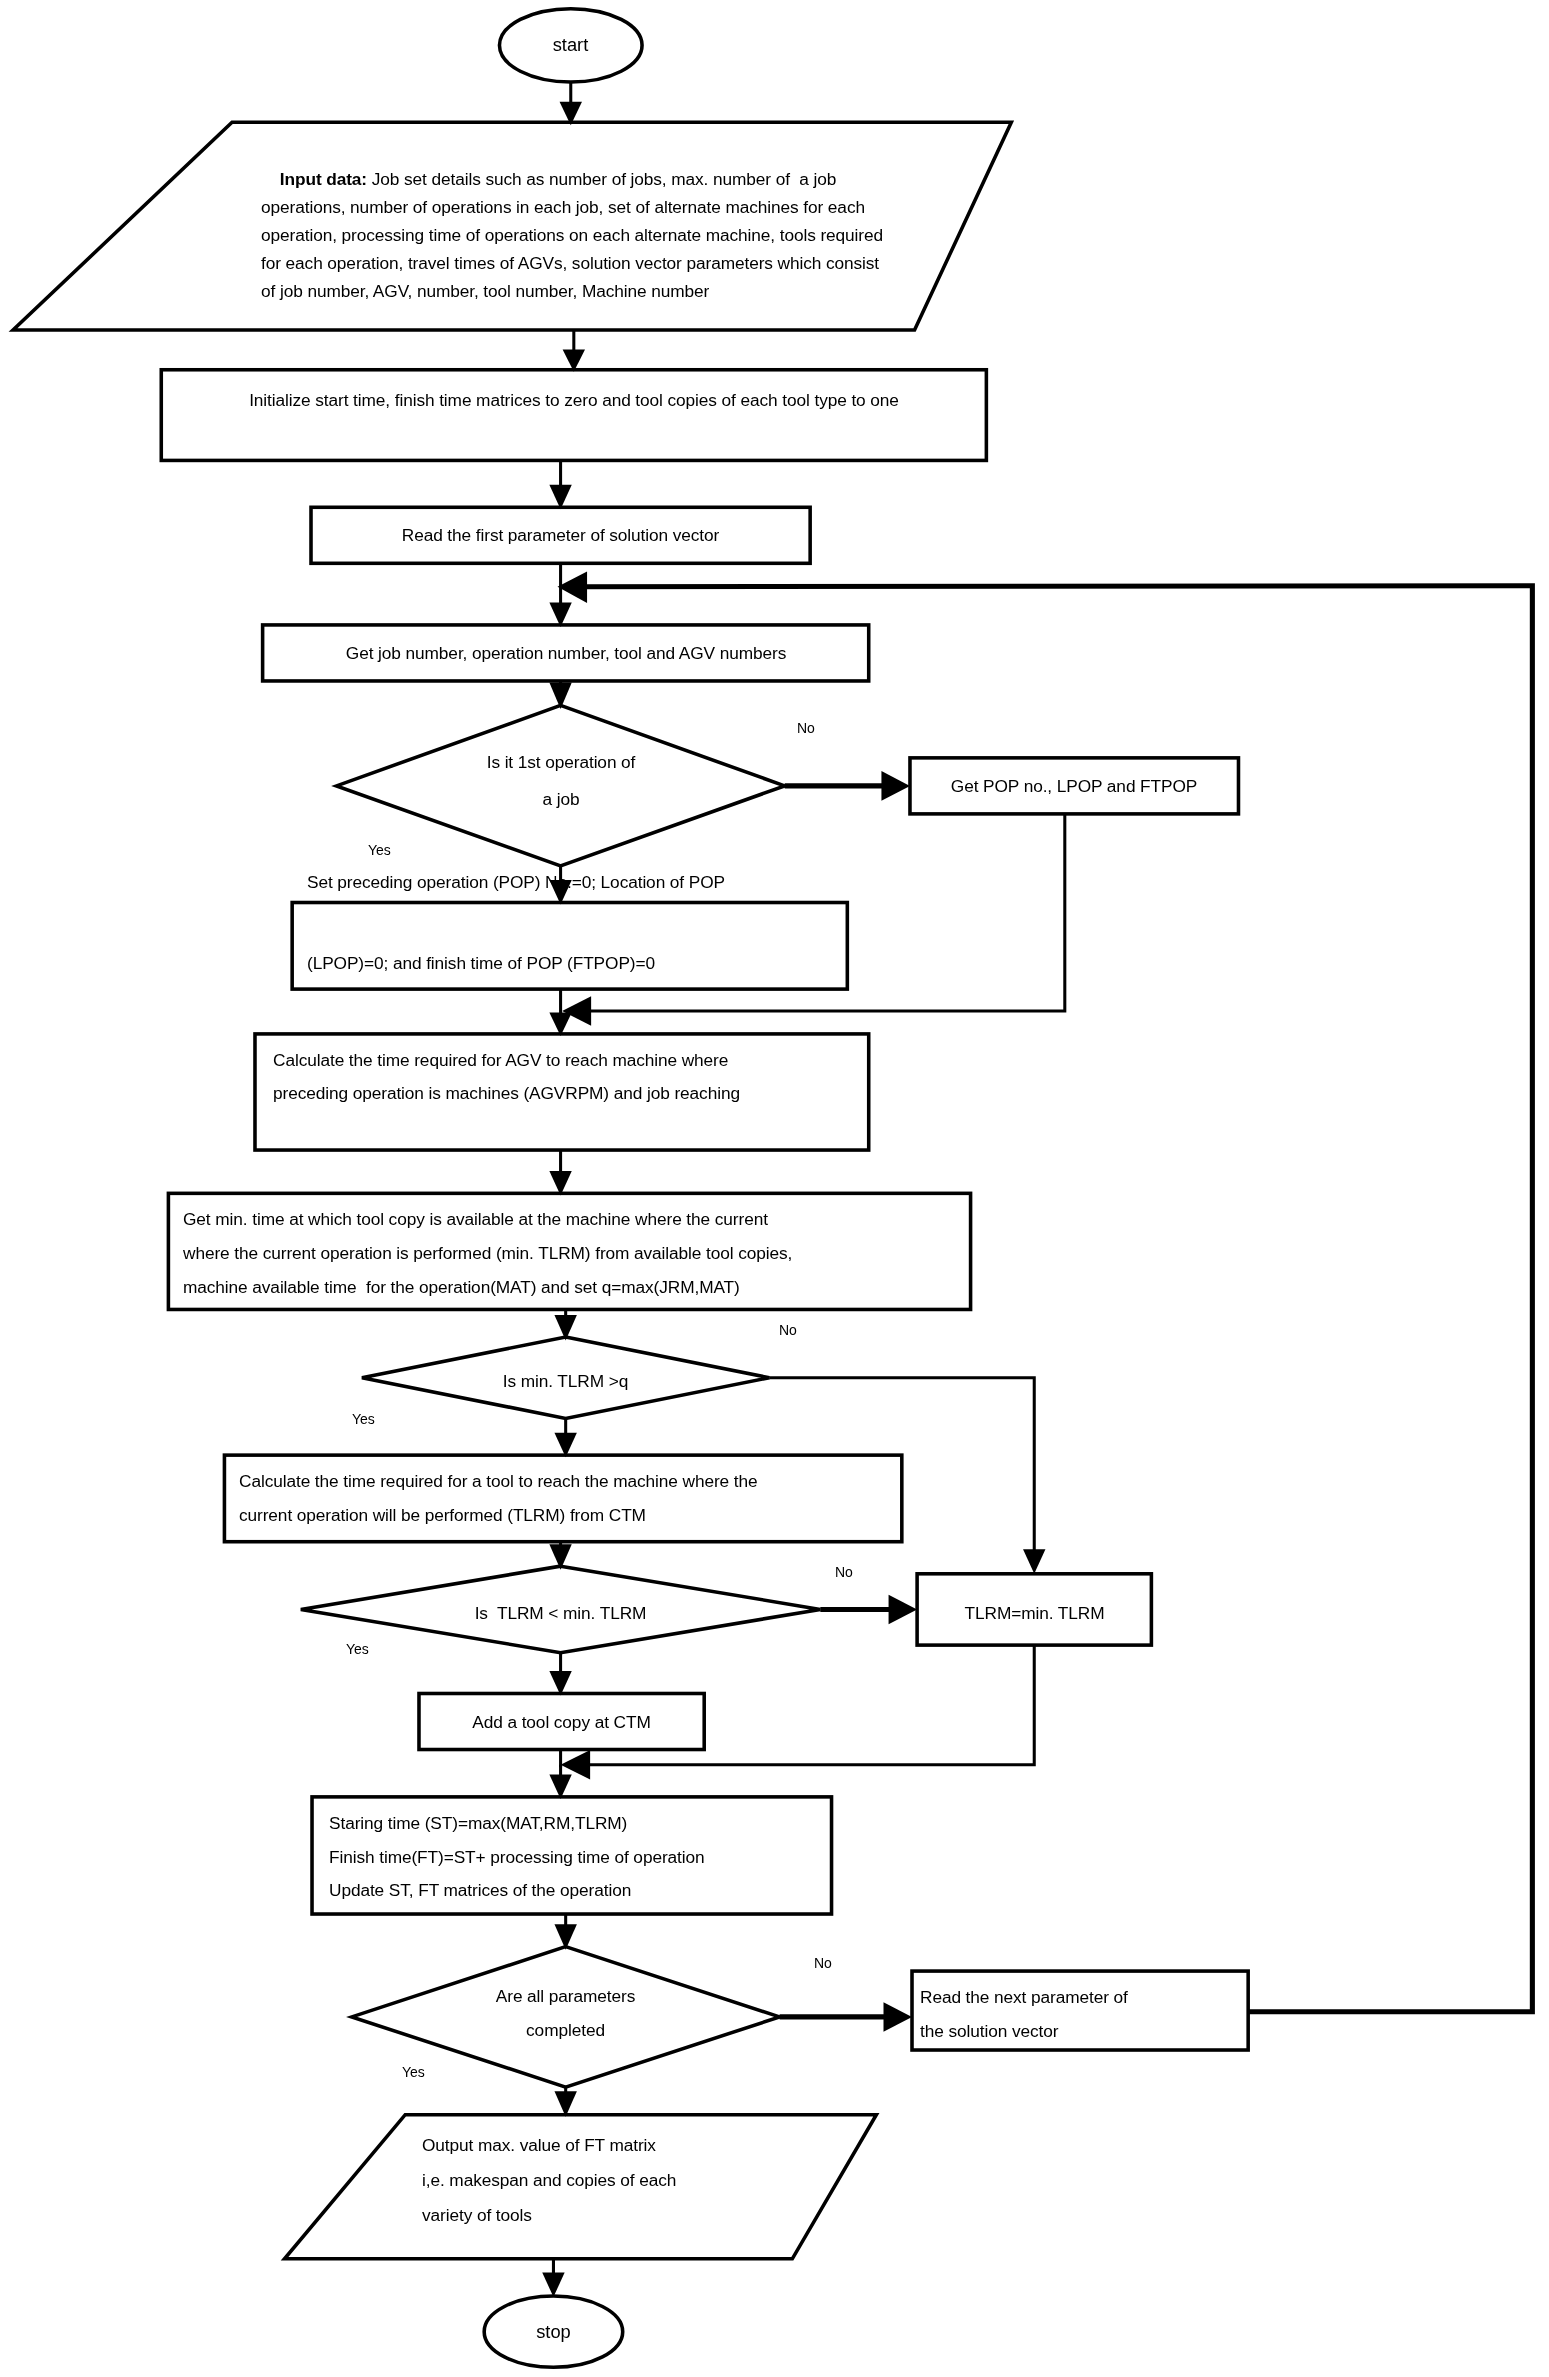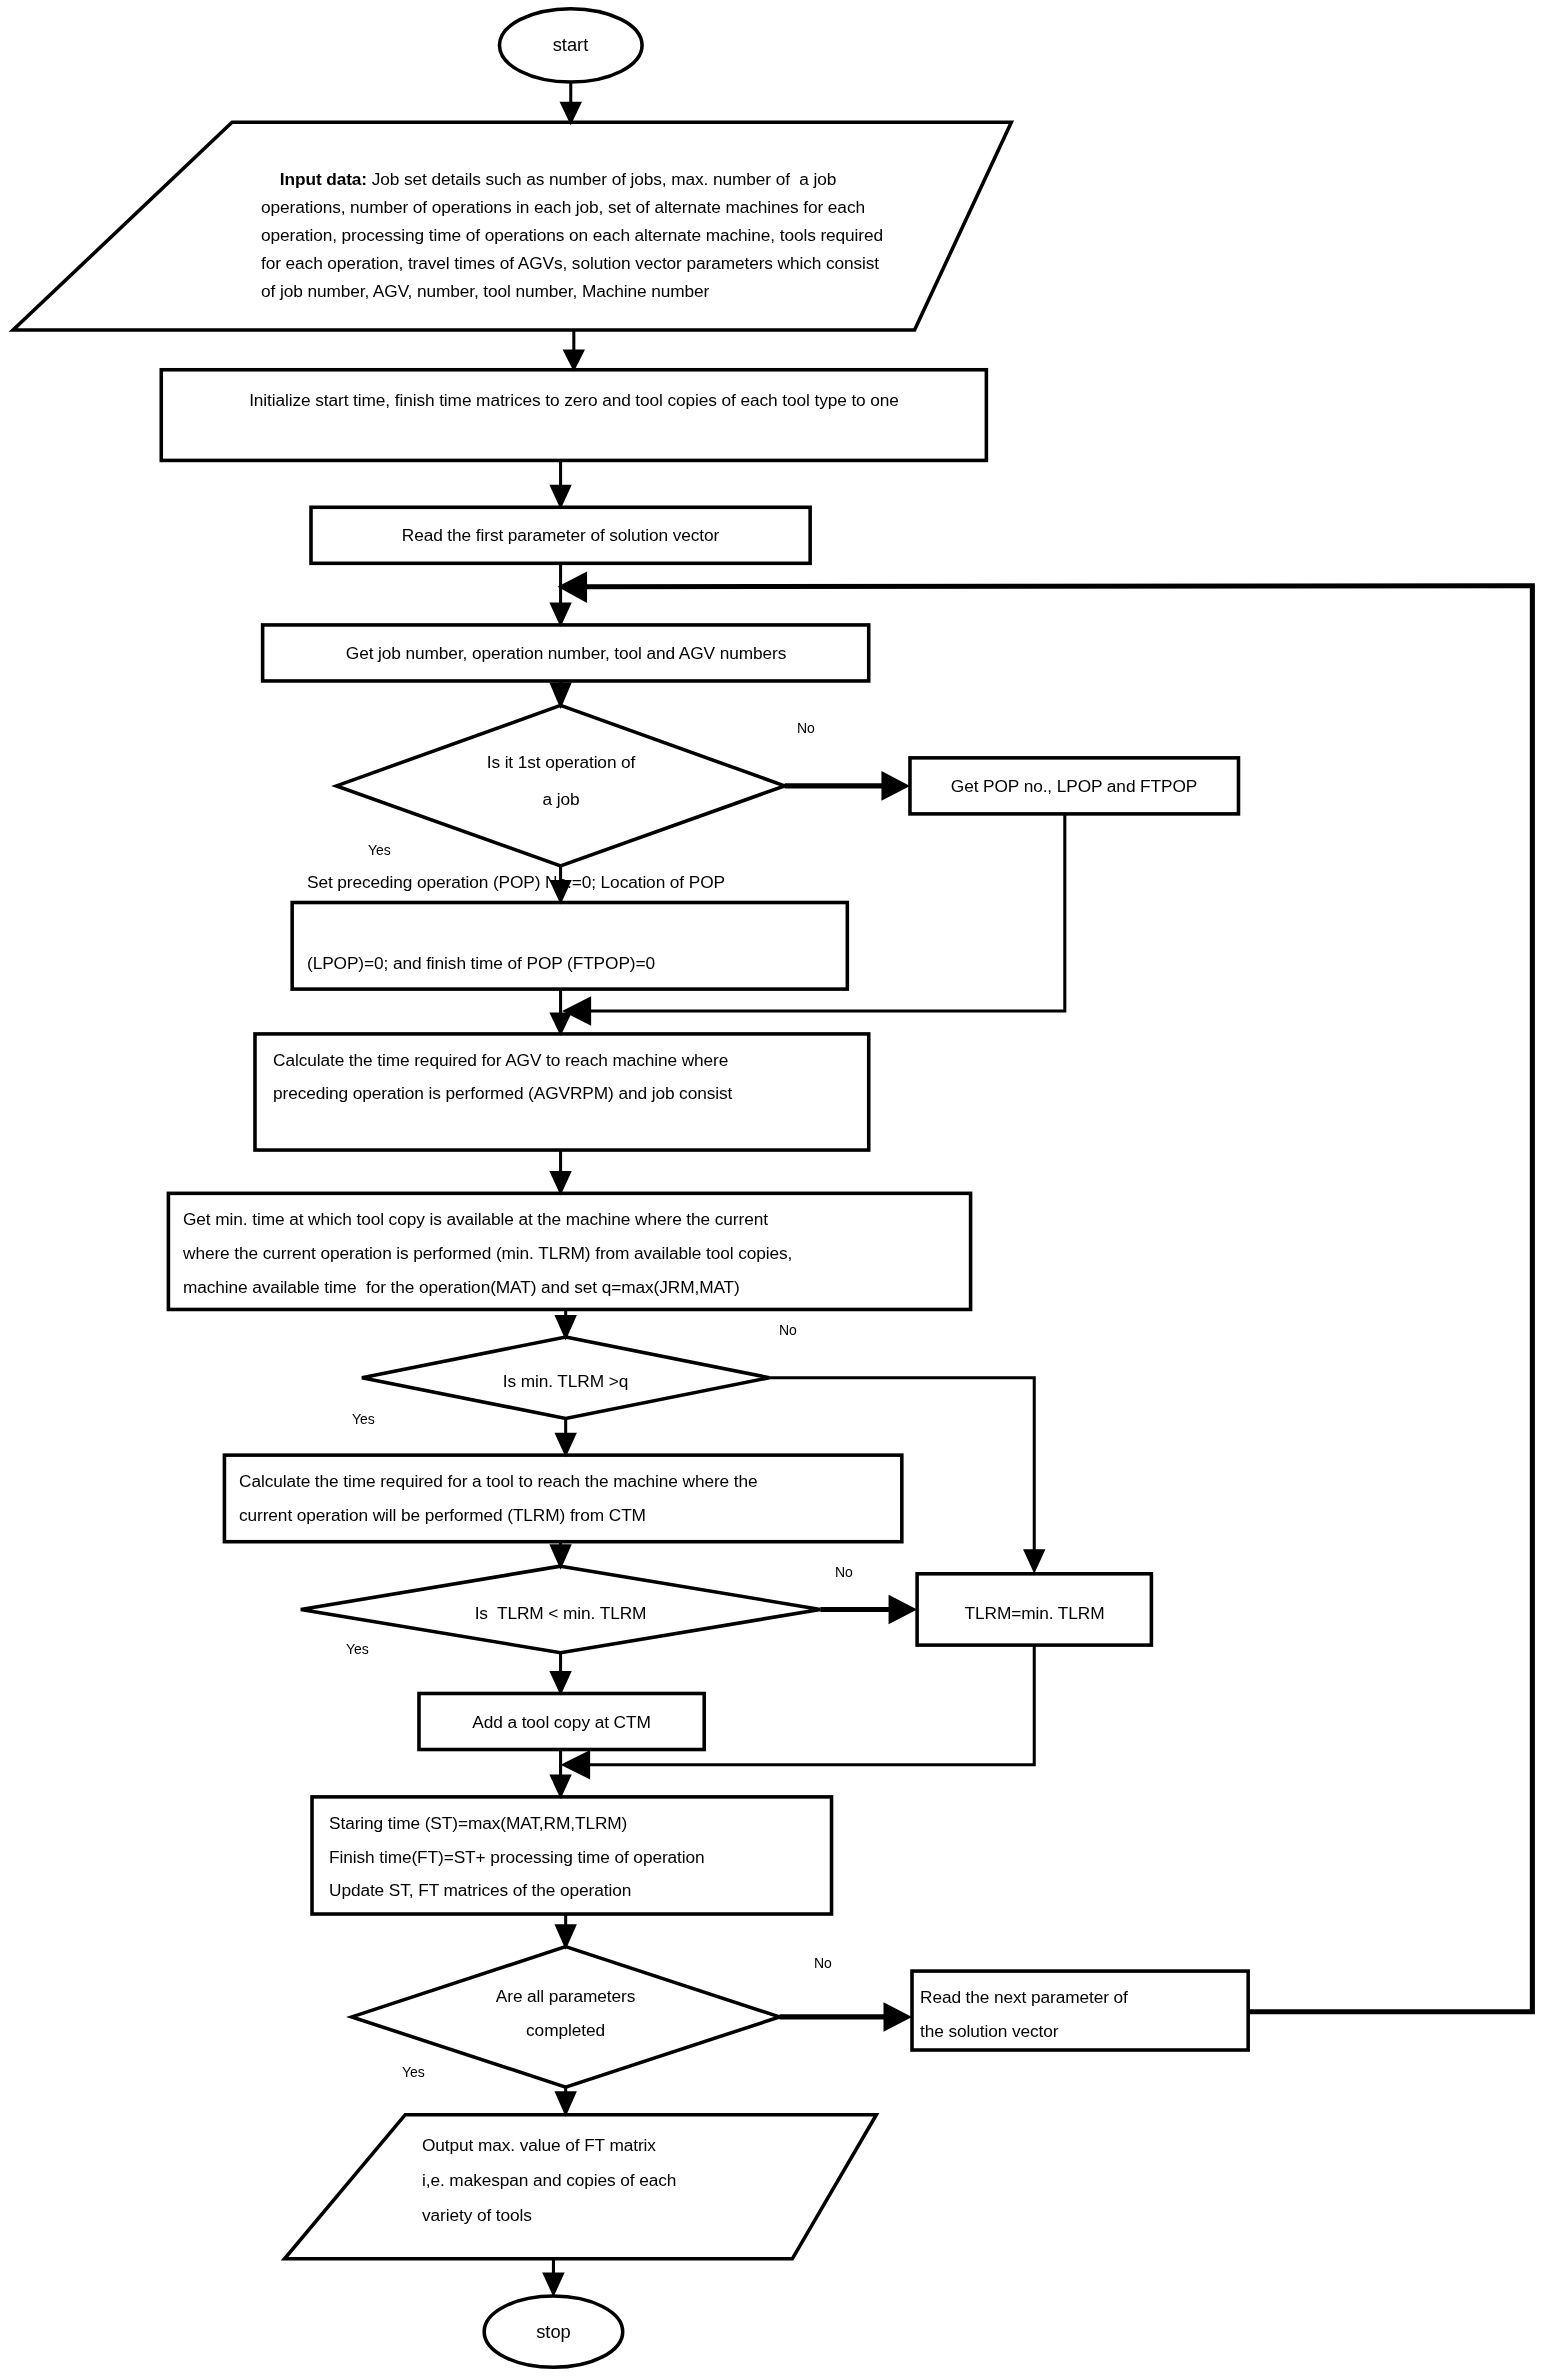--- a/index.html
+++ b/index.html
@@ -211,21 +211,21 @@
   <div class="txt txt-center" style="left:408px; top:785px; width:306px;" data-bind="diagram.nodes.is_first_op.line2">a job</div>
   <div class="label-yn" style="left:797px; top:720px;" data-bind="diagram.nodes.is_first_op.no_label">No</div>
   <div class="label-yn" style="left:368px; top:842px;" data-bind="diagram.nodes.is_first_op.yes_label">Yes</div>
 
   <div class="txt txt-center" style="left:915px; top:772px; width:318px;" data-bind="diagram.nodes.get_pop.text">Get POP no., LPOP and FTPOP</div>
 
   <div class="txt txt-left" style="left:307px; top:868px; width:530px;" data-bind="diagram.nodes.set_pop.line1">Set preceding operation (POP) No.=0; Location of POP</div>
   <div class="txt txt-left" style="left:307px; top:949px; width:530px;" data-bind="diagram.nodes.set_pop.line2">(LPOP)=0; and finish time of POP (FTPOP)=0</div>
 
   <div class="txt txt-left" style="left:273px; top:1046px; width:591px;" data-bind="diagram.nodes.calc_agv.line1">Calculate the time required for AGV to reach machine where</div>
-  <div class="txt txt-left" style="left:273px; top:1079px; width:591px;" data-bind="diagram.nodes.calc_agv.line2">preceding operation is performed (AGVRPM) and job consist</div>
+  <div class="txt txt-left" style="left:273px; top:1079px; width:591px;" data-bind="diagram.nodes.calc_agv.line2">preceding operation is machines (AGVRPM) and job reaching</div>
 
   <div class="txt txt-left" style="left:183px; top:1205px; width:779px;" data-bind="diagram.nodes.get_min_time.line1">Get min. time at which tool copy is available at the machine where the current</div>
   <div class="txt txt-left" style="left:183px; top:1239px; width:779px;" data-bind="diagram.nodes.get_min_time.line2">where the current operation is performed (min. TLRM) from available tool copies,</div>
   <div class="txt txt-left" style="left:183px; top:1273px; width:779px;" data-bind="diagram.nodes.get_min_time.line3">machine available time  for the operation(MAT) and set q=max(JRM,MAT)</div>
 
   <div class="txt txt-center" style="left:438px; top:1367px; width:255px;" data-bind="diagram.nodes.is_min_tlrm_gt_q.text">Is min. TLRM &gt;q</div>
   <div class="label-yn" style="left:779px; top:1322px;" data-bind="diagram.nodes.is_min_tlrm_gt_q.no_label">No</div>
   <div class="label-yn" style="left:352px; top:1411px;" data-bind="diagram.nodes.is_min_tlrm_gt_q.yes_label">Yes</div>
 
   <div class="txt txt-left" style="left:239px; top:1467px; width:657px;" data-bind="diagram.nodes.calc_tool_time.line1">Calculate the time required for a tool to reach the machine where the</div>

